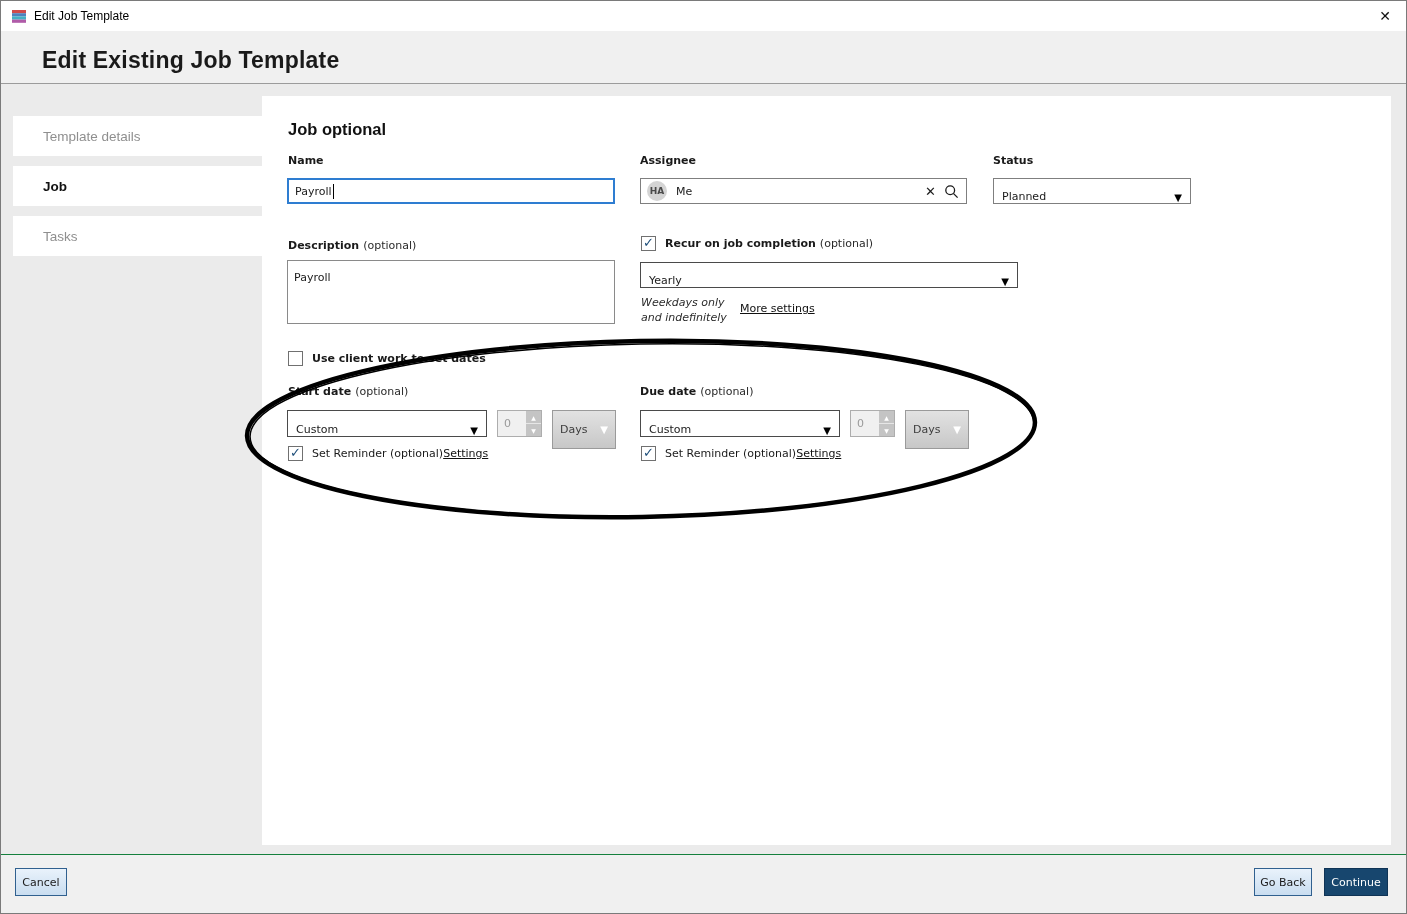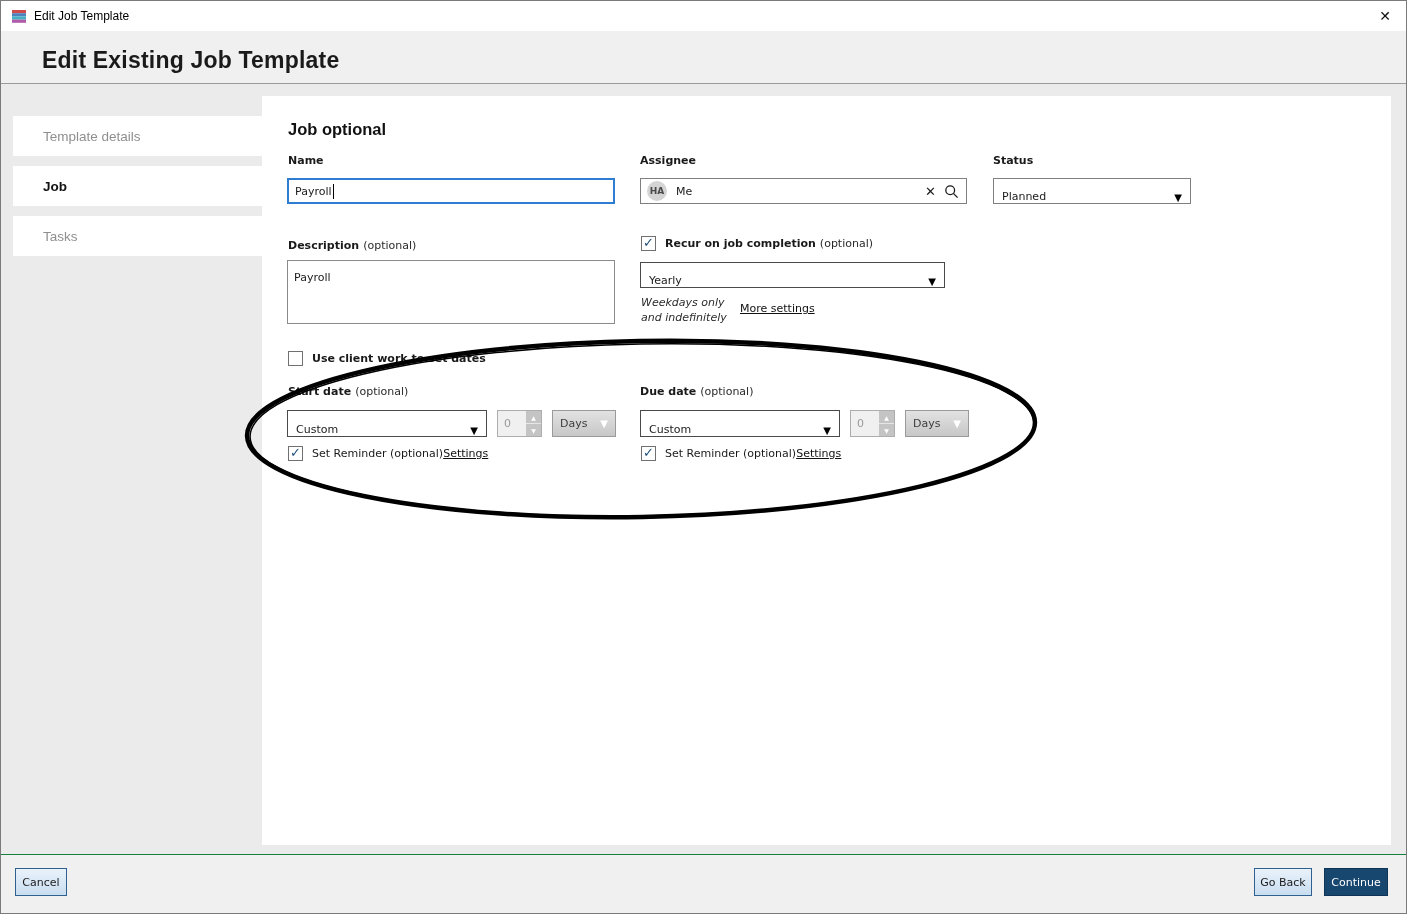--- a/index.html
+++ b/index.html
@@ -66,38 +66,38 @@
   .desc-box { position:absolute; left:25px; top:164px; width:328px; height:64px;
               border:1px solid #8a8a8a; background:#fff; padding:5px 6px; }
 
   .checkrow { position:absolute; display:flex; align-items:center; }
   .checkbox { width:15px; height:15px; border:1px solid #707070; background:#fff;
               display:flex; align-items:center; justify-content:center; cursor:pointer; flex:none; }
   .checkbox .tick { color:#1e4e79; font-size:13px; font-weight:bold; line-height:1; margin-top:-2px; }
   .checkrow .cb-label { margin-left:9px; font-size:11px; color:#1a1a1a; white-space:nowrap; }
   .cb-label.bold { font-weight:bold; }
 
-  .freq-dd { left:378px; top:166px; width:305px; }
+  .freq-dd { left:378px; top:166px; width:378px; }
 
   .recur-note { position:absolute; left:379px; top:200px; width:104px; font-size:11px;
                 font-style:italic; color:#2a2a2a; line-height:1.35; }
   .more-settings { position:absolute; left:478px; top:206px; font-size:11px; color:#111;
                    text-decoration:underline; cursor:pointer; }
 
   .date-dd { top:314px; width:200px; height:27px; }
 
   .spinner { position:absolute; top:314px; width:45px; height:27px; border:1px solid #adadad;
              background:#f0f0f0; display:flex; }
   .spin-val { flex:1; font-size:11px; color:#9a9a9a; display:flex; align-items:center; padding-left:6px; }
   .spin-arrows { width:15px; background:#c4c4c4; display:flex; flex-direction:column; }
   .spin-btn { flex:1; display:flex; align-items:center; justify-content:center; color:#fff;
               font-size:6px; cursor:pointer; }
   .spin-btn.up { border-bottom:1px solid #e6e6e6; }
 
-  .unit-dd { position:absolute; top:314px; width:64px; height:27px; border:1px solid #9a9a9a;
+  .unit-dd { position:absolute; top:314px; width:64px; height:39px; border:1px solid #9a9a9a;
              background:linear-gradient(#e2e2e2,#c7c7c7); display:flex; align-items:center;
              padding:0 7px; cursor:pointer; }
   .unit-dd .txt { flex:1; color:#3d3d3d; }
   .unit-dd .dd-arrow { color:#fff; }
 
   .settings-link { font-size:11px; color:#111; text-decoration:underline; cursor:pointer; }
 
   .annotation-svg { position:absolute; left:0; top:0; pointer-events:none; }
 
   

